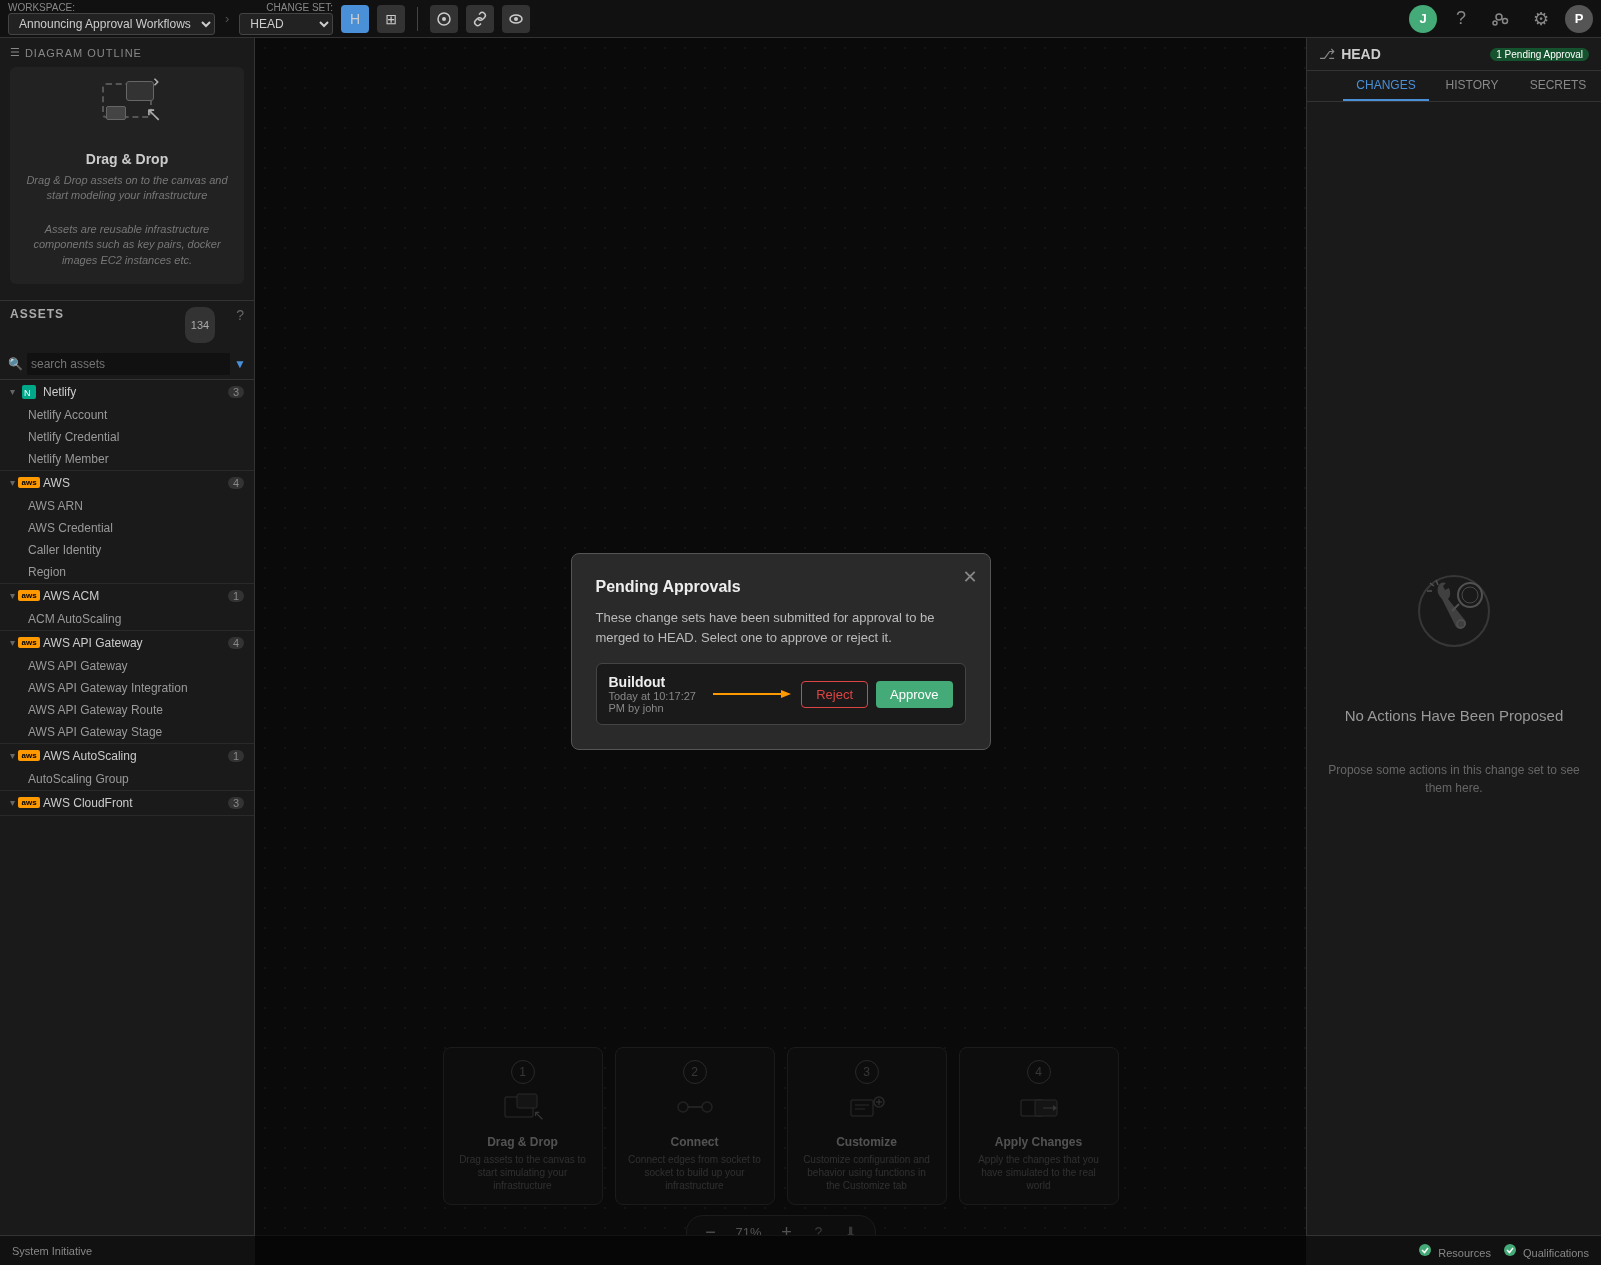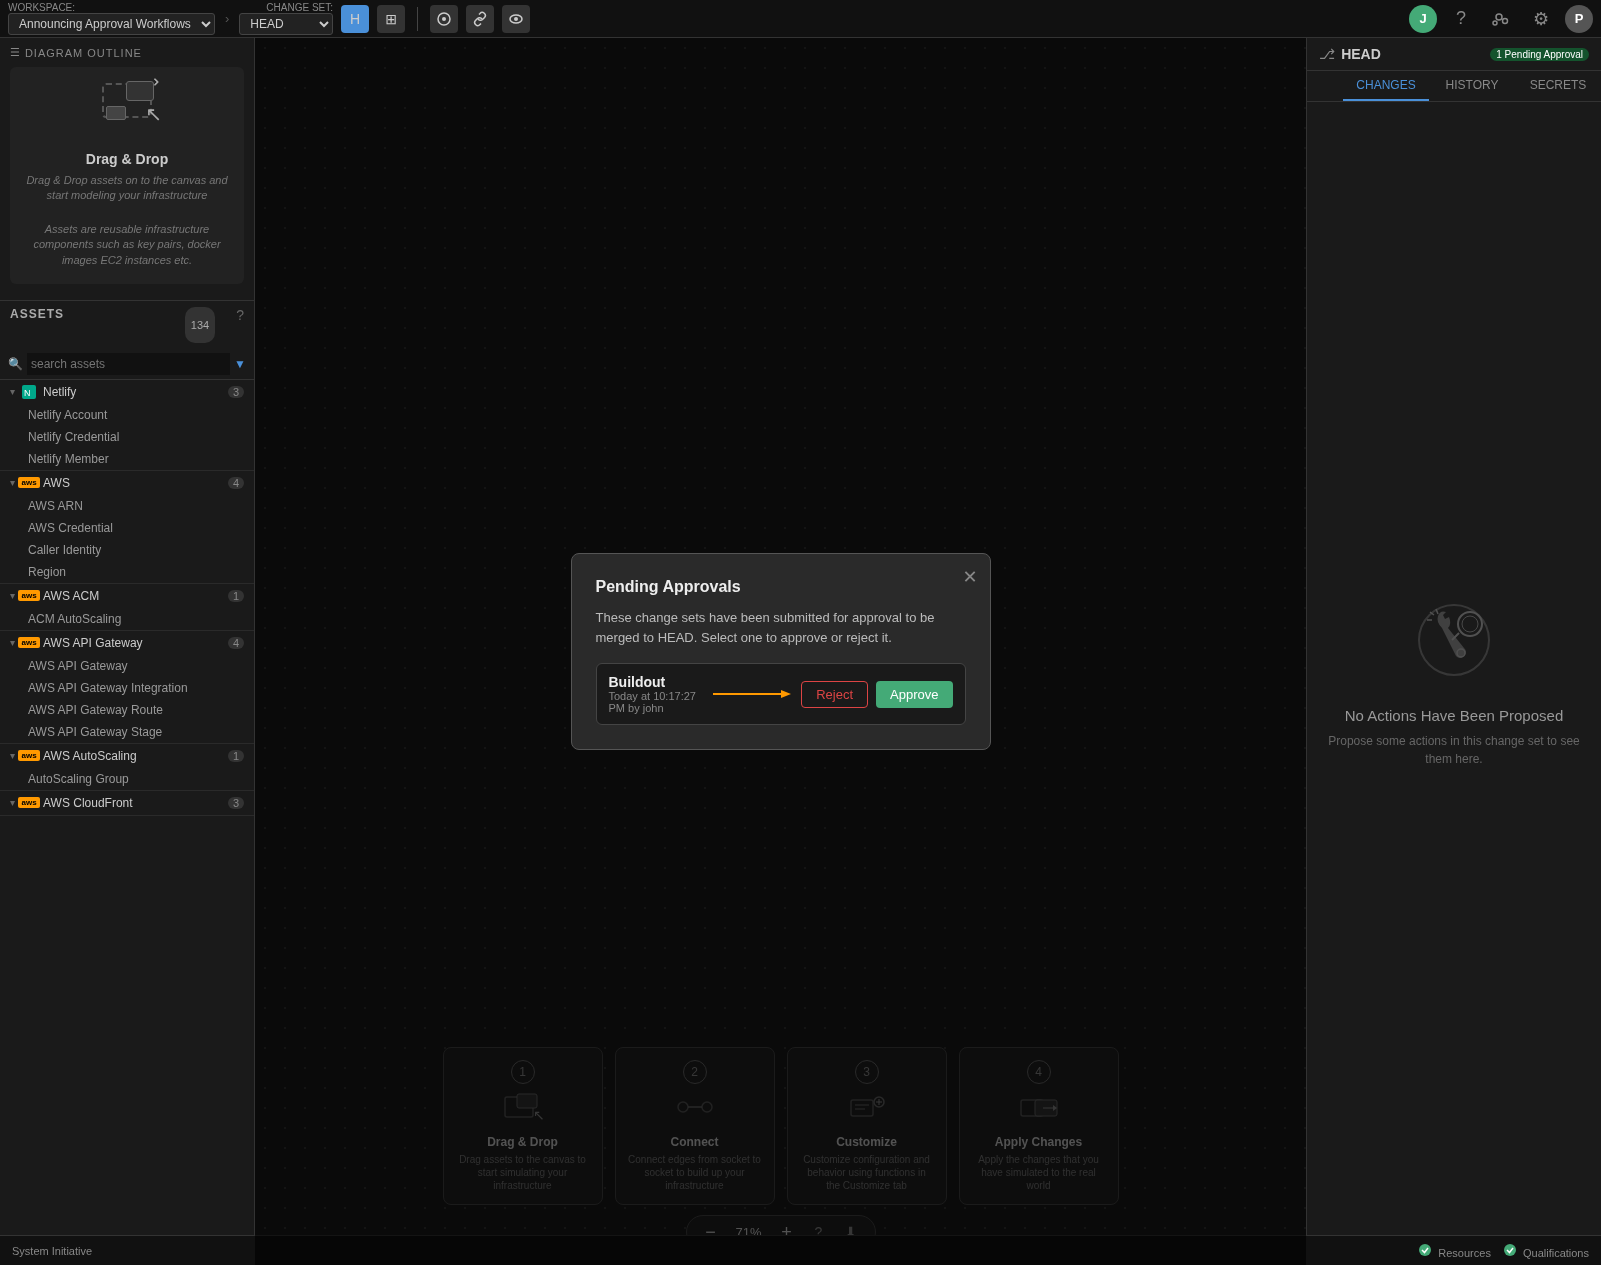--- a/index.html
+++ b/index.html
@@ -77,21 +77,21 @@
 
     
     #right-panel { width: 295px; background: #1a1a1a; border-left: 1px solid #333; display: flex; flex-direction: column; overflow: hidden; }
     .right-panel-header { display: flex; align-items: center; padding: 8px 12px; border-bottom: 1px solid #333; gap: 6px; }
     .git-icon { color: #888; font-size: 14px; }
     .panel-title { font-size: 14px; color: #ccc; font-weight: bold; flex: 1; }
     .pending-badge { background: #14532d; color: #fff; font-size: 10px; border-radius: 8px; padding: 1px 6px; }
     .panel-tabs { display: flex; border-bottom: 1px solid #333; }
     .panel-tab { flex: 1; text-align: center; padding: 7px 0; font-size: 12px; color: #888; cursor: pointer; border-bottom: 2px solid transparent; }
     .panel-tab.active { color: #4a90d9; border-bottom-color: #4a90d9; margin-left: 36px; }
-    .panel-empty { display: flex; flex-direction: column; align-items: center; justify-content: center; flex: 1; padding: 20px; text-align: center; }
+    .panel-empty { display: flex; flex-direction: column; align-items: center; justify-content: center; flex: 1; padding: 20px; text-align: center; gap: 29px; }
     .empty-icon { font-size: 48px; color: #555; margin-bottom: 16px; }
     .empty-title { font-size: 15px; color: #999; margin-bottom: 8px; }
     .empty-desc { font-size: 12px; color: #666; line-height: 1.5; }
 
     
     .modal-overlay { position: absolute; top: 0; left: 0; right: 0; bottom: 0; background: rgba(0,0,0,0.6); display: flex; align-items: center; justify-content: center; z-index: 100; }
     .modal { background: #2a2a2a; border: 1px solid #555; border-radius: 8px; width: 420px; padding: 24px; position: relative; }
     .modal-title { font-size: 16px; color: #eee; font-weight: bold; margin-bottom: 12px; }
     .modal-close { position: absolute; top: 12px; right: 12px; background: none; border: none; color: #888; font-size: 18px; cursor: pointer; }
     .modal-desc { font-size: 13px; color: #bbb; line-height: 1.5; margin-bottom: 16px; }

